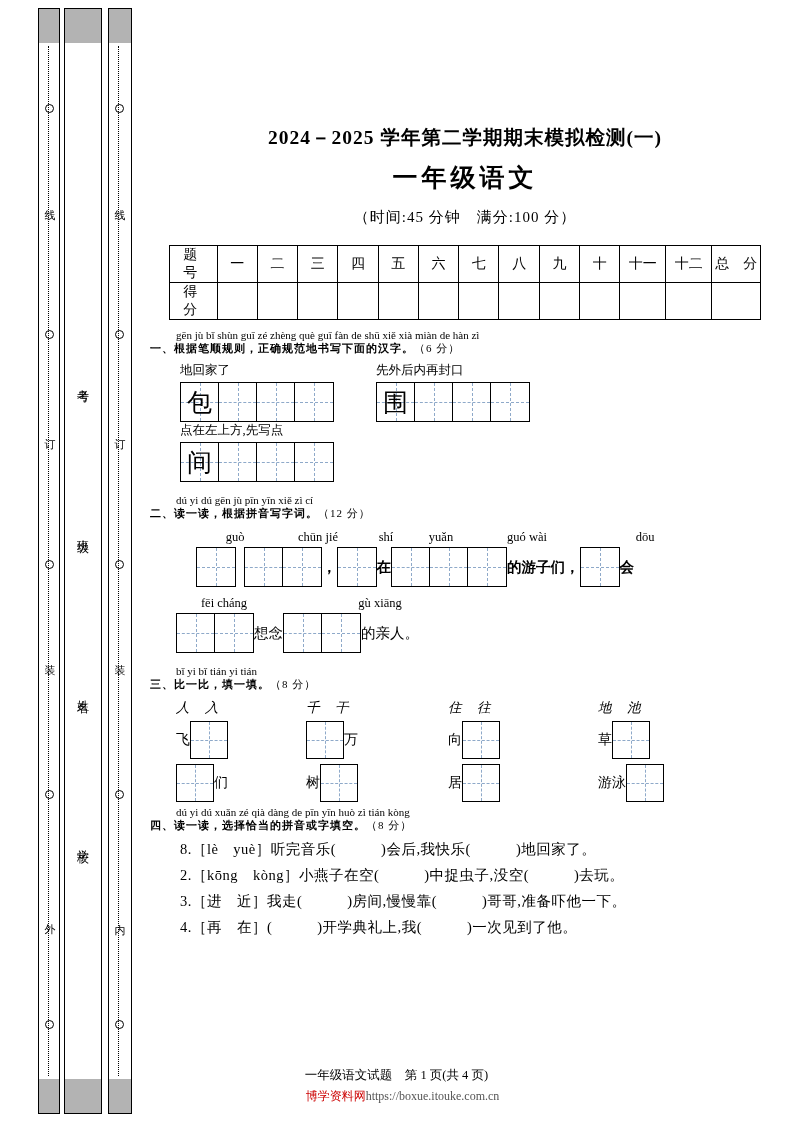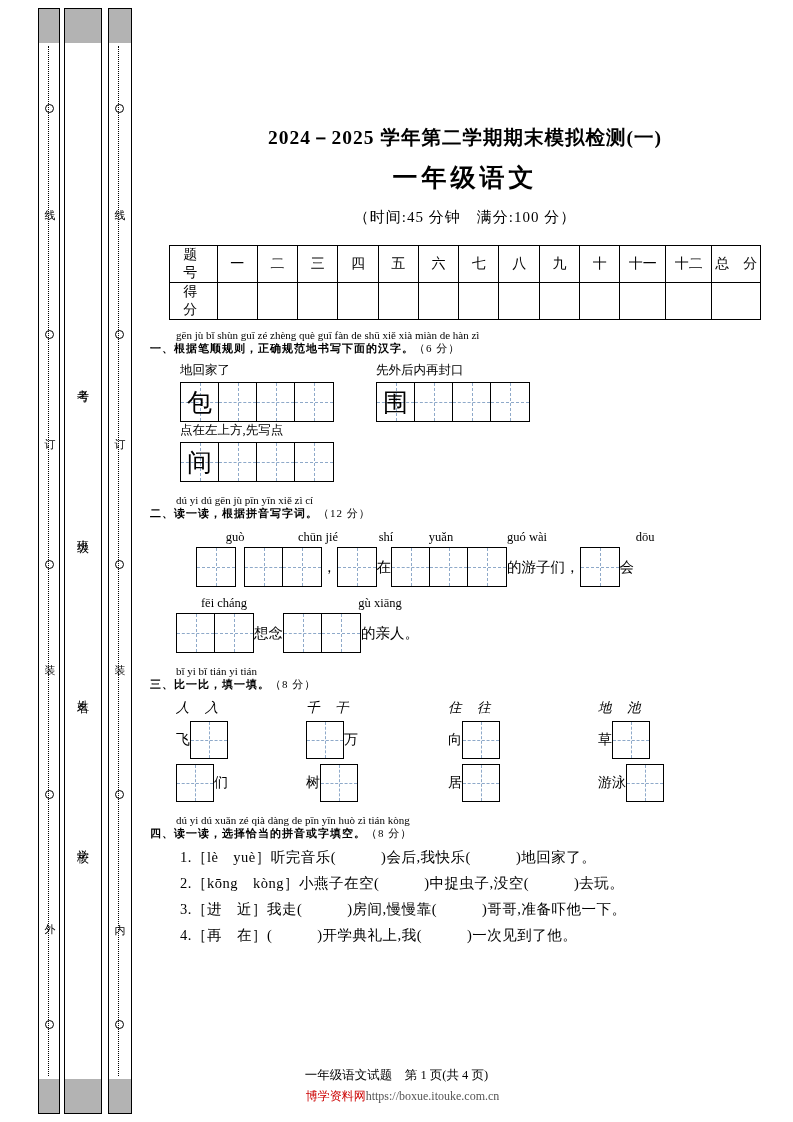--- a/index.html
+++ b/index.html
@@ -285,21 +285,21 @@
 
     <div class="sec q2" style="margin-top:12px;">
       <div class="pinyinline">dú  yi  dú    gēn jù  pīn yīn xiě zì  cí</div>
       <div class="secline">
         <span>二、读一读，根据拼音写字词。</span><span class="pts">（12 分）</span>
       </div>
 
       <div style="margin-left:46px;margin-top:6px;">
         <span style="display:inline-block;width:78px;text-align:center;font-size:12.5px;">guò</span><span style="display:inline-block;width:88px;text-align:center;font-size:12.5px;">chūn   jié</span><span style="display:inline-block;width:48px;text-align:center;font-size:12.5px;">shí</span><span style="display:inline-block;width:62px;text-align:center;font-size:12.5px;">yuǎn</span><span style="display:inline-block;width:110px;text-align:center;font-size:12.5px;">guó  wài</span><span style="display:inline-block;width:126px;text-align:center;font-size:12.5px;">dōu</span>
       </div>
-      <div class="line" style="margin-left:46px;">
+      <div class="line" style="margin-left:46px;font-weight:bold;">
         <span class="tzgroup"><span class="tz"></span></span><span class="tzgroup" style="margin-left:8px;"><span class="tz"></span><span class="tz"></span></span><span class="txt">，</span><span class="tzgroup"><span class="tz"></span></span><span class="txt">在</span><span class="tzgroup"><span class="tz"></span><span class="tz"></span><span class="tz"></span></span><span class="txt">的游子们，</span><span class="tzgroup"><span class="tz"></span></span><span class="txt">会</span>
       </div>
 
       <div style="margin-left:26px;margin-top:6px;">
         <span style="display:inline-block;width:96px;text-align:center;font-size:12.5px;">fēi cháng</span><span style="display:inline-block;width:60px;"></span><span style="display:inline-block;width:96px;text-align:center;font-size:12.5px;">gù   xiāng</span>
       </div>
       <div class="line" style="margin-left:26px;">
         <span class="tzgroup"><span class="tz"></span><span class="tz"></span></span><span class="txt">想念</span><span class="tzgroup"><span class="tz"></span><span class="tz"></span></span><span class="txt">的亲人。</span>
       </div>
     </div>
@@ -316,26 +316,26 @@
 
       <div style="margin-left:26px;margin-top:4px;">
         <span style="display:inline-block;width:130px;"><span class="q3rowlabel">飞</span><span class="tz"></span></span><span style="display:inline-block;width:142px;"><span class="tz"></span><span class="q3rowlabel">万</span></span><span style="display:inline-block;width:150px;"><span class="q3rowlabel">向</span><span class="tz"></span></span><span style="display:inline-block;width:120px;"><span class="q3rowlabel">草</span><span class="tz"></span></span>
       </div>
 
       <div style="margin-left:26px;margin-top:5px;">
         <span style="display:inline-block;width:130px;"><span class="tz"></span><span class="q3rowlabel">们</span></span><span style="display:inline-block;width:142px;"><span class="q3rowlabel">树</span><span class="tz"></span></span><span style="display:inline-block;width:150px;"><span class="q3rowlabel">居</span><span class="tz"></span></span><span style="display:inline-block;width:120px;"><span class="q3rowlabel">游泳</span><span class="tz"></span></span>
       </div>
     </div>
 
-    <div class="sec" style="margin-top:12px;">
+    <div class="sec" style="margin-top:4px;">
       <div class="pinyinline">dú  yi  dú    xuǎn zé qià dàng de pīn yīn huò zì tián kòng</div>
       <div class="secline">
         <span>四、读一读，选择恰当的拼音或字填空。</span><span class="pts">（8 分）</span>
       </div>
-      <div class="q4item">1.［lè　yuè］听完音乐(　　　)会后,我快乐(　　　)地回家了。</div>
+      <div class="q4item">8.［lè　yuè］听完音乐(　　　)会后,我快乐(　　　)地回家了。</div>
       <div class="q4item">2.［kōng　kòng］小燕子在空(　　　)中捉虫子,没空(　　　)去玩。</div>
       <div class="q4item">3.［进　近］我走(　　　)房间,慢慢靠(　　　)哥哥,准备吓他一下。</div>
       <div class="q4item">4.［再　在］(　　　)开学典礼上,我(　　　)一次见到了他。</div>
     </div>
 
   </div>
 
   <div class="footer">一年级语文试题　第 1 页(共 4 页)</div>
   <div class="wm">
     <span class="red">博学资料网</span><span>https://boxue.itouke.com.cn</span>

